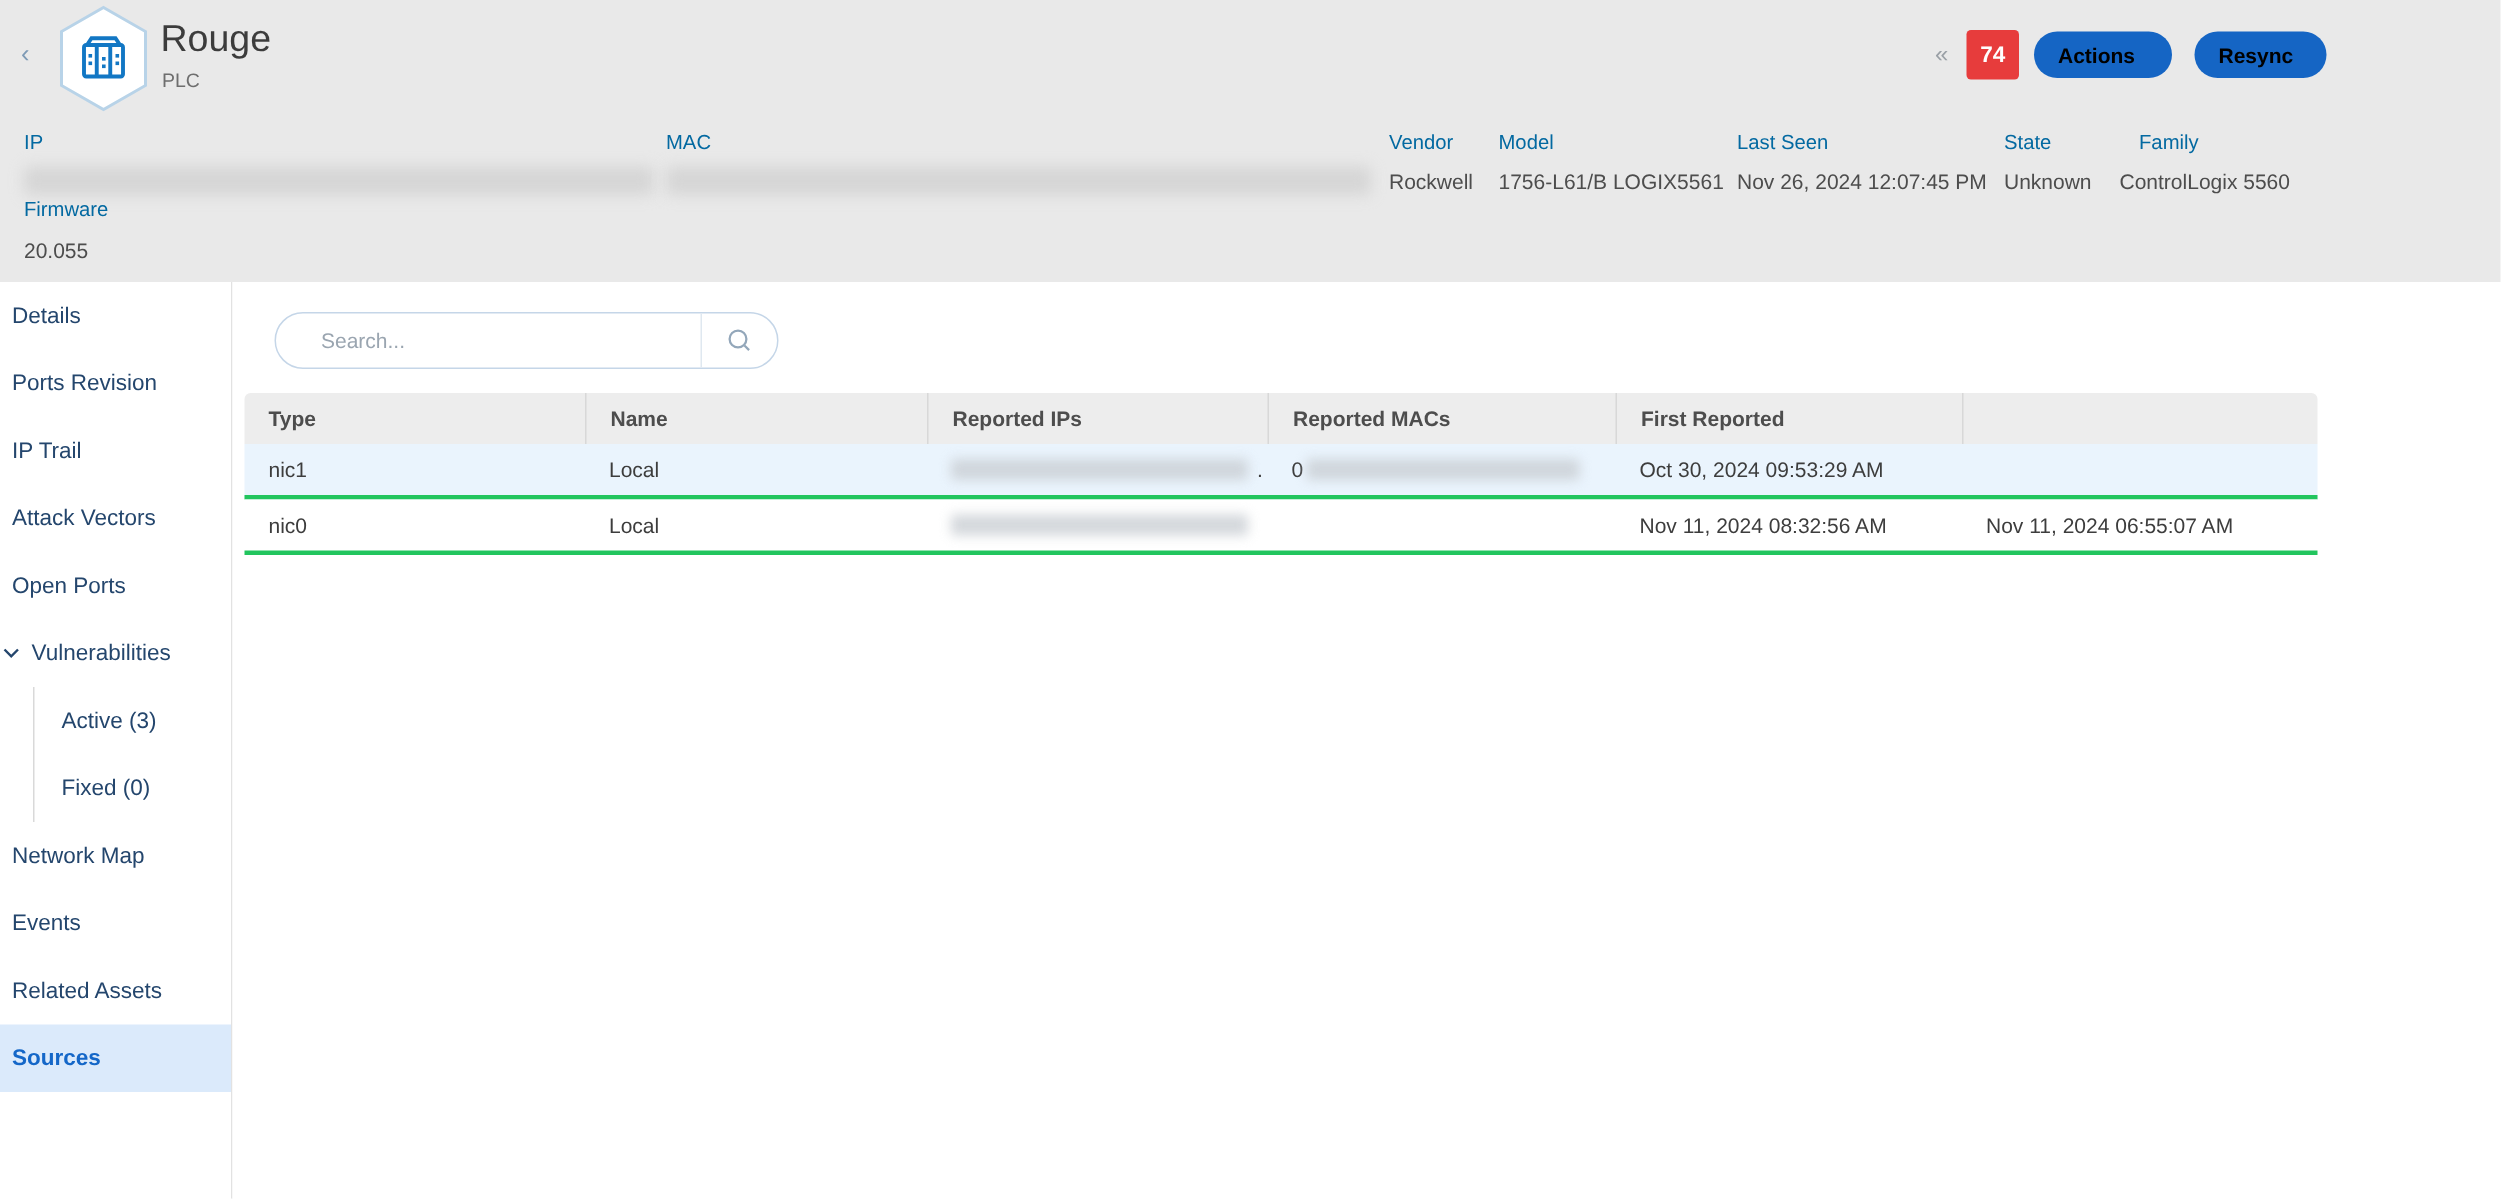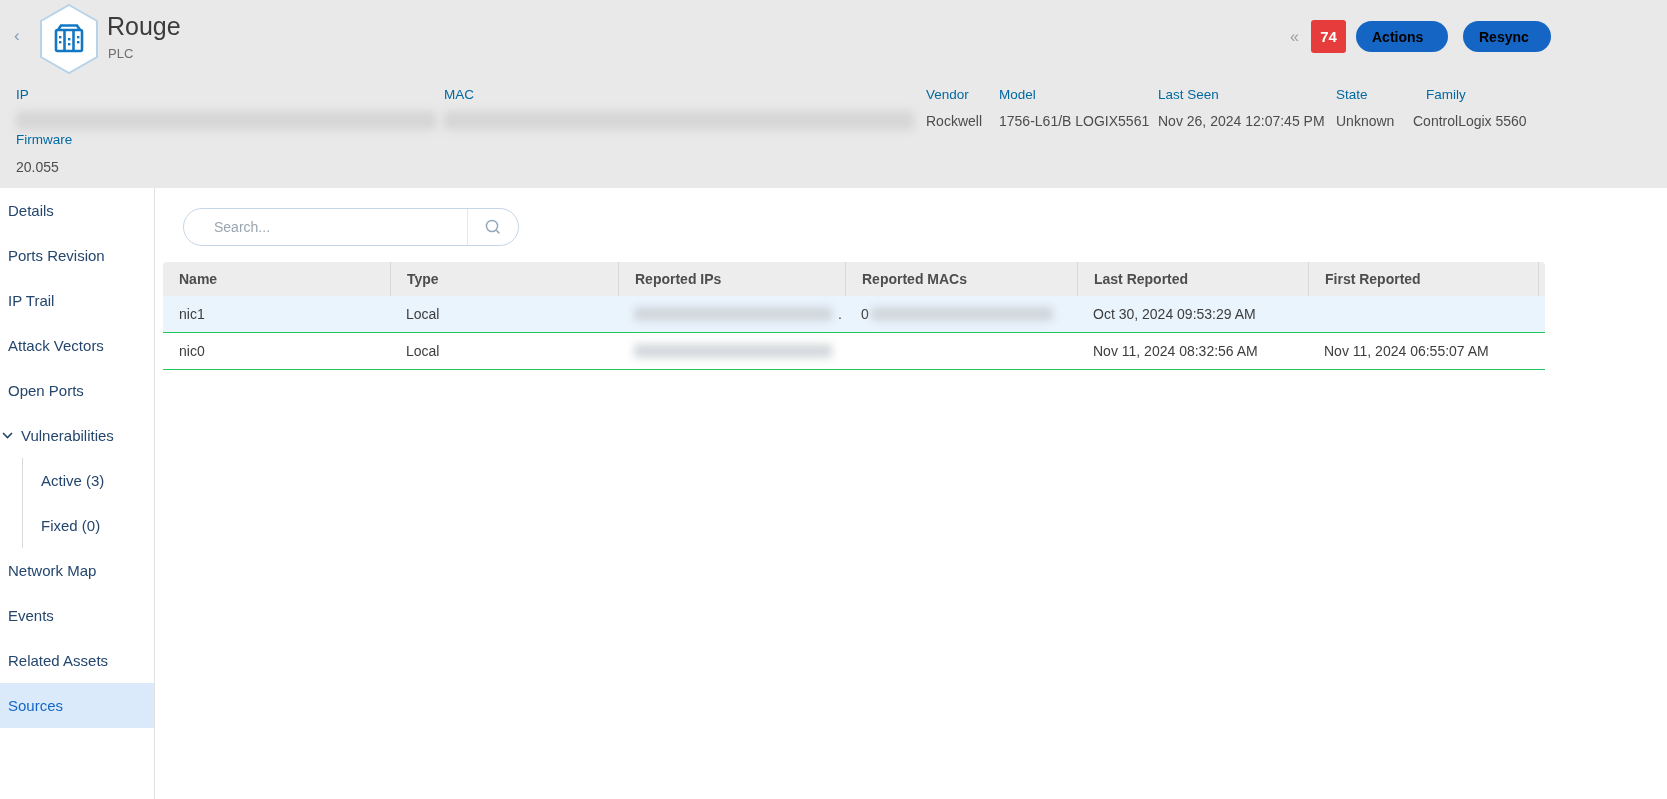--- a/index.html
+++ b/index.html
@@ -25,40 +25,40 @@
   .fvalue { position:absolute; font-size:14px; color:#4d4d4d; }
   .blurblock { position:absolute; height:19px; border-radius:2px; background:#cfcfcf; filter:blur(5px); opacity:.75; }
 
   
   .sidebar { position:absolute; left:0; top:188px; width:155px; height:611px; background:#fff; border-right:1px solid #e2e2e2; }
   .nav-item { position:relative; height:45px; display:flex; align-items:center; padding-left:8px;
               font-size:15px; color:#24466d; font-weight:500; cursor:pointer; white-space:nowrap; }
   .nav-item .chev { margin-right:8px; margin-left:-6px; display:inline-flex; }
   .nav-sub { border-left:1px solid #d9d9d9; margin-left:22px; }
   .nav-sub .nav-item { padding-left:18px; }
-  .nav-item.selected { background:#dbeafb; color:#1467c8; font-weight:normal; }
+  .nav-item.selected { background:#dbeafb; color:#1467c8; font-weight:bold; }
 
   
   .main { position:absolute; left:155px; top:188px; right:0; bottom:0; background:#fff; }
   .search { position:absolute; left:28px; top:20px; width:336px; height:38px; border:1px solid #c5d6e8;
             border-radius:19px; background:#fff; display:flex; overflow:hidden; }
   .search input { flex:1; border:none; outline:none; padding-left:30px; font-size:14px; color:#444;
                   font-family:"Liberation Sans",sans-serif; background:transparent; }
   .search input::placeholder { color:#9aa5b0; }
   .search .iconbox { width:51px; border-left:1px solid #dfe8f0; display:flex; align-items:center; justify-content:center; cursor:pointer; }
 
   .table { position:absolute; left:8px; top:74px; width:1382px; }
   .thead { display:grid; grid-template-columns:227px 228px 227px 232px 231px 230px 1fr; height:34px;
            background:#ededed; border-radius:4px 4px 0 0; }
   .th { display:flex; align-items:center; padding-left:16px; font-size:14px; font-weight:bold; color:#4d4d4d;
         border-left:1px solid #d8d8d8; white-space:nowrap; overflow:hidden; }
   .th:first-child { border-left:none; }
   .filler { border-left:1px solid #d8d8d8; }
   .trow { display:grid; grid-template-columns:227px 228px 227px 232px 231px 230px 1fr; height:37px;
-          border-bottom:1px solid #22c55e; cursor:pointer; background:#fff; }
+          border-bottom:3px solid #22c55e; cursor:pointer; background:#fff; }
   .trow.selected { background:#eaf4fd; }
   .td { display:flex; align-items:center; padding-left:16px; font-size:14px; color:#3d3d3d; white-space:nowrap; overflow:hidden; }
   .cellblur { display:inline-block; height:14px; border-radius:2px; background:#c9ced3; filter:blur(4px); opacity:.8; }
   .suffix { margin-left:6px; color:#3d3d3d; }
   .prefix { margin-right:2px; color:#3d3d3d; }
 
   svg { display:block; }
 </style>
 </head>
 <body>
@@ -183,25 +183,24 @@
     <div class="iconbox">
       <svg width="18" height="18" viewBox="0 0 18 18">
         <circle cx="8" cy="8" r="5.6" fill="none" stroke="#93a7ba" stroke-width="1.5"></circle>
         <line x1="12.3" y1="12.3" x2="15.4" y2="15.4" stroke="#93a7ba" stroke-width="1.5"></line>
       </svg>
     </div>
   </div>
 
   <div class="table">
     <div class="thead">
+      <div class="th">Type</div>
       <div class="th">Name</div>
-      <div class="th">Type</div>
       <div class="th">Reported IPs</div>
       <div class="th">Reported MACs</div>
-      <div class="th">Last Reported</div>
       <div class="th">First Reported</div>
       <div class="filler"></div>
     </div>
 
     <div class="trow selected">
       <div class="td">nic1</div>
       <div class="td">Local</div>
       <div class="td">
         <span class="cellblur" style="width:198px;"></span>
         <span class="suffix">.</span>

